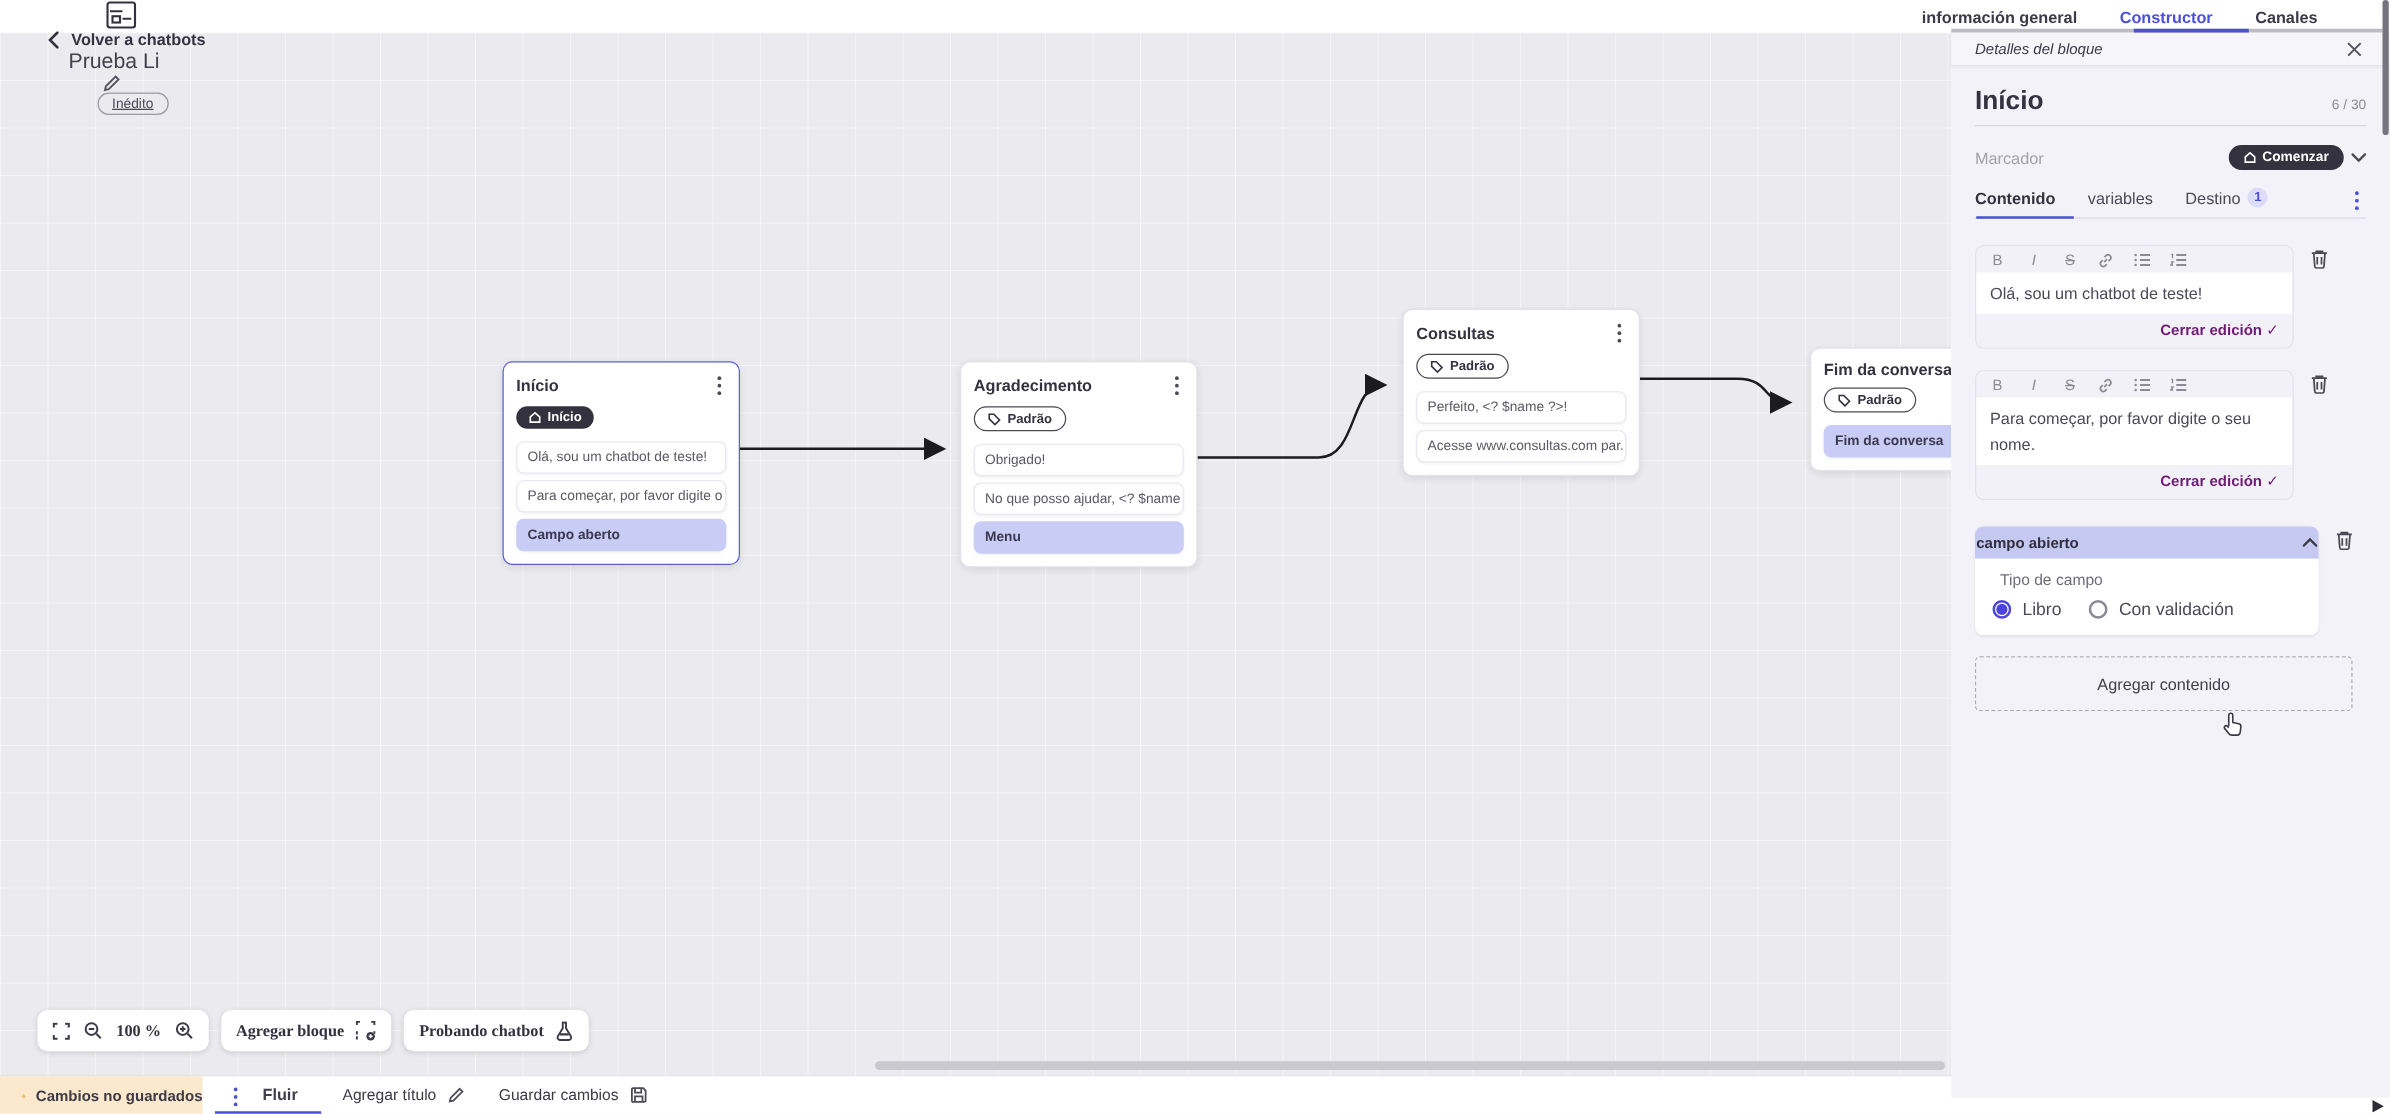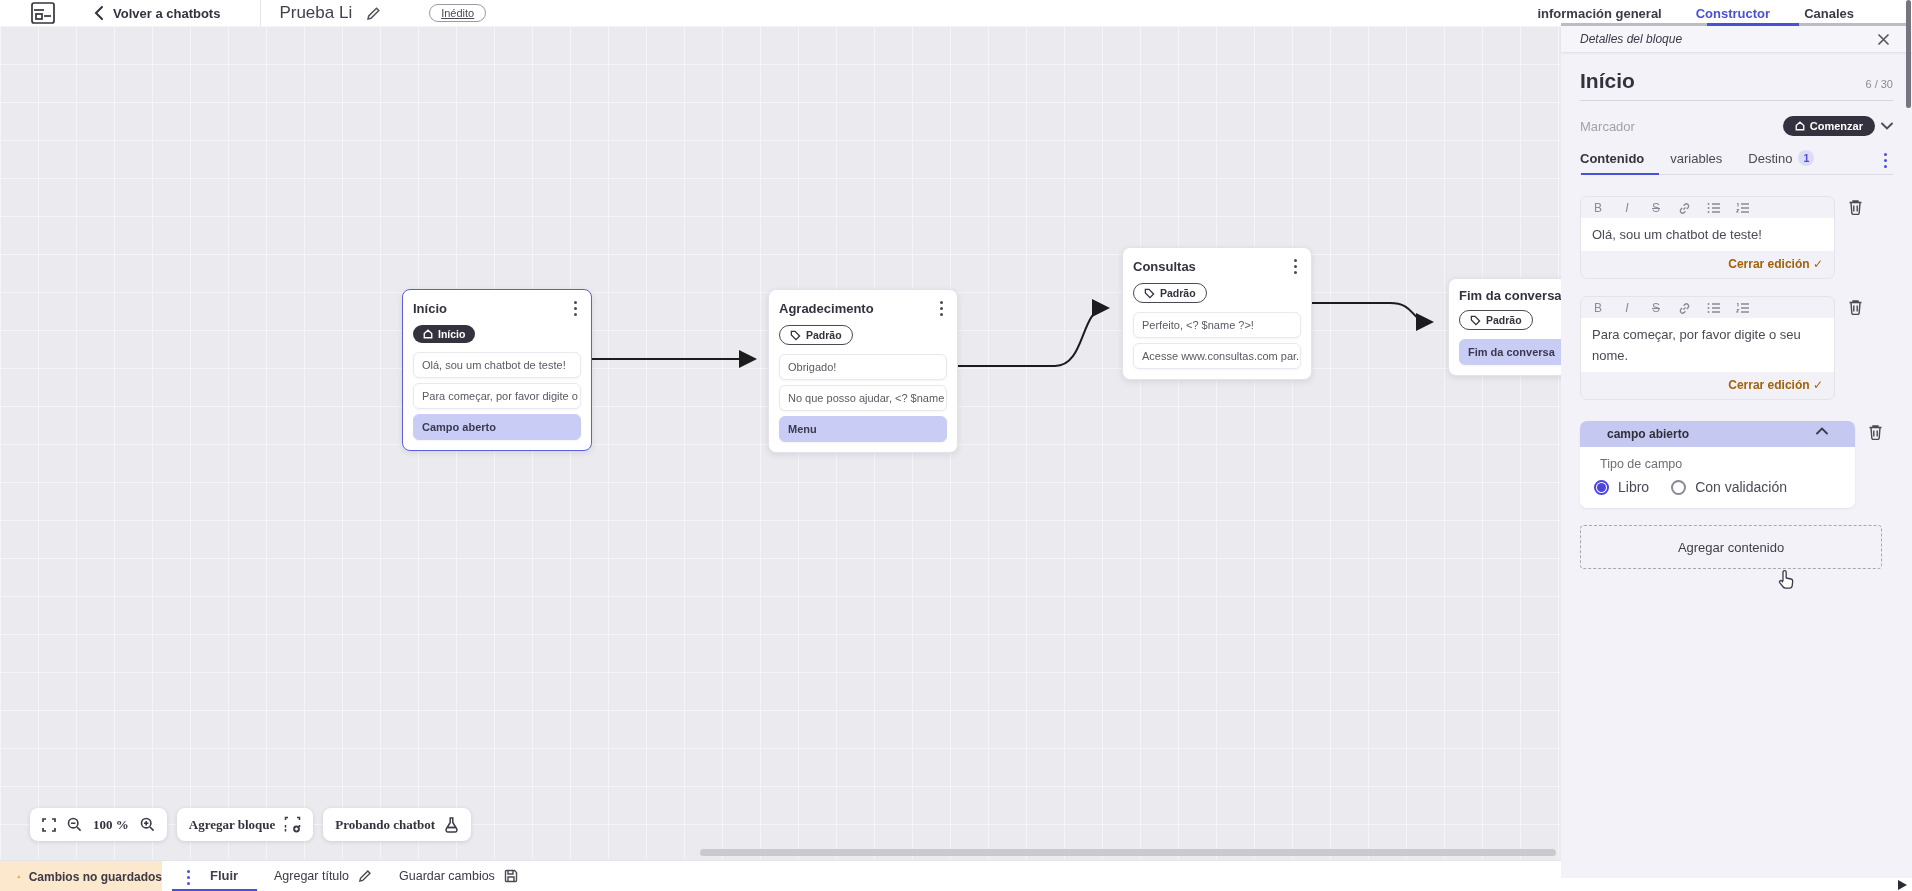--- a/index.html
+++ b/index.html
@@ -2,21 +2,21 @@
 <html><head>
 <meta charset="utf-8">
 <style>
   * { margin:0; padding:0; box-sizing:border-box; }
   html,body { width:1912px; height:891px; overflow:hidden; }
   body { font-family:"Liberation Sans","DejaVu Sans",sans-serif; color:#3b3a46; position:relative; background:#fff; }
   svg { display:block; }
 
   
   .topbar { position:absolute; left:0; top:0; width:1912px; height:26px; background:#fff; z-index:40; }
-  .topbar-left { position:absolute; left:0; top:0; height:26px; display:flex; align-items:center; }
+  .topbar-left { position:absolute; left:0; top:0; height:26px; display:flex; align-items:center;flex-direction:column; }
   .logo { margin-left:30px; width:26px; height:24px; color:#34323e; }
   .back-btn { display:flex; align-items:center; gap:10px; margin-left:38px; cursor:pointer; }
   .back-btn .lbl { font-size:13px; font-weight:700; color:#33323e; }
   .tb-divider { width:1px; height:26px; background:#e6e5ec; margin-left:40px; }
   .flow-title { margin-left:18px; font-size:17px; color:#42414d; }
   .pencil { color:#55545e; margin-left:14px; cursor:pointer; }
   .inedito { margin-left:48px; font-size:11px; color:#4a4956; border:1px solid #9a99a4; border-radius:10px; padding:2px 11px;text-decoration:underline; }
   .toptabs { position:absolute; right:6px; top:0; height:26px; display:flex; align-items:center; gap:34px; padding-right:52px; }
   .toptab { font-size:13px; font-weight:700; color:#3b3a46; cursor:pointer; white-space:nowrap; }
   .toptab.active { color:#4b50d8; }
@@ -79,26 +79,26 @@
   .num-badge { width:16px; height:16px; border-radius:50%; background:#dddcf8; color:#4b4fd6; font-size:10.5px;
     font-weight:700; display:flex; align-items:center; justify-content:center; }
   .ptabs .kebab { position:absolute; right:2px; top:1px; }
 
   .card-row { display:flex; align-items:flex-start; gap:13px; }
   .ed-card { width:255px; border:1px solid #e4e2eb; border-radius:7px; background:#f3f1f8; overflow:hidden; }
   .ed-toolbar { display:flex; align-items:center; gap:15px; padding:4px 10px 3px; }
   .tool { font-size:12px; color:#8b8a95; cursor:pointer; width:14px; text-align:center; }
   .tool.strike { text-decoration:line-through; }
   .ed-text { background:#fff; padding:6px 11px; font-size:13px; color:#4a4956; line-height:21px; min-height:28px; cursor:text; }
-  .ed-footer { padding:6px 11px 7px; text-align:right; font-size:12px; font-weight:700; color:#a16207; cursor:pointer; }
+  .ed-footer { padding:6px 11px 7px; text-align:right; font-size:12px; font-weight:700; color:#701a75; cursor:pointer; }
   .trash { color:#4a4954; cursor:pointer; margin-top:3px; }
 
   .field-card { width:275px; border-radius:7px; overflow:hidden; box-shadow:0 1px 2px rgba(40,40,60,.08); }
-  .field-head { background:#c5c8f1; display:flex; justify-content:space-between; 
-    padding:6px 27px; cursor:pointer; }
+  .field-head { background:#c5c8f1; display:flex; justify-content:space-between; align-items:center;
+    padding:6px 1px; cursor:pointer; }
   .field-head .lbl { font-size:12px; font-weight:700; color:#302f3d; }
   .field-body { background:#fff; padding:10px 14px 13px; }
   .field-type-lbl { font-size:12.5px; color:#6e6d79; margin-left:6px; }
   .radio-row { display:flex; align-items:center; gap:22px; margin-top:8px; }
   .radio-opt { display:flex; align-items:center; gap:9px; font-size:14px; color:#4a4956; cursor:pointer; }
   .radio { width:15px; height:15px; border-radius:50%; border:2px solid #8a8994; background:#fff; position:relative; }
   .radio.sel { border-color:#4d44dd; }
   .radio.sel::after { content:""; position:absolute; inset:1px; border-radius:50%; background:#4d44dd; }
   .field-helper { margin-top:11px; font-size:12.5px; line-height:19px; color:#a5a4af; }
 

